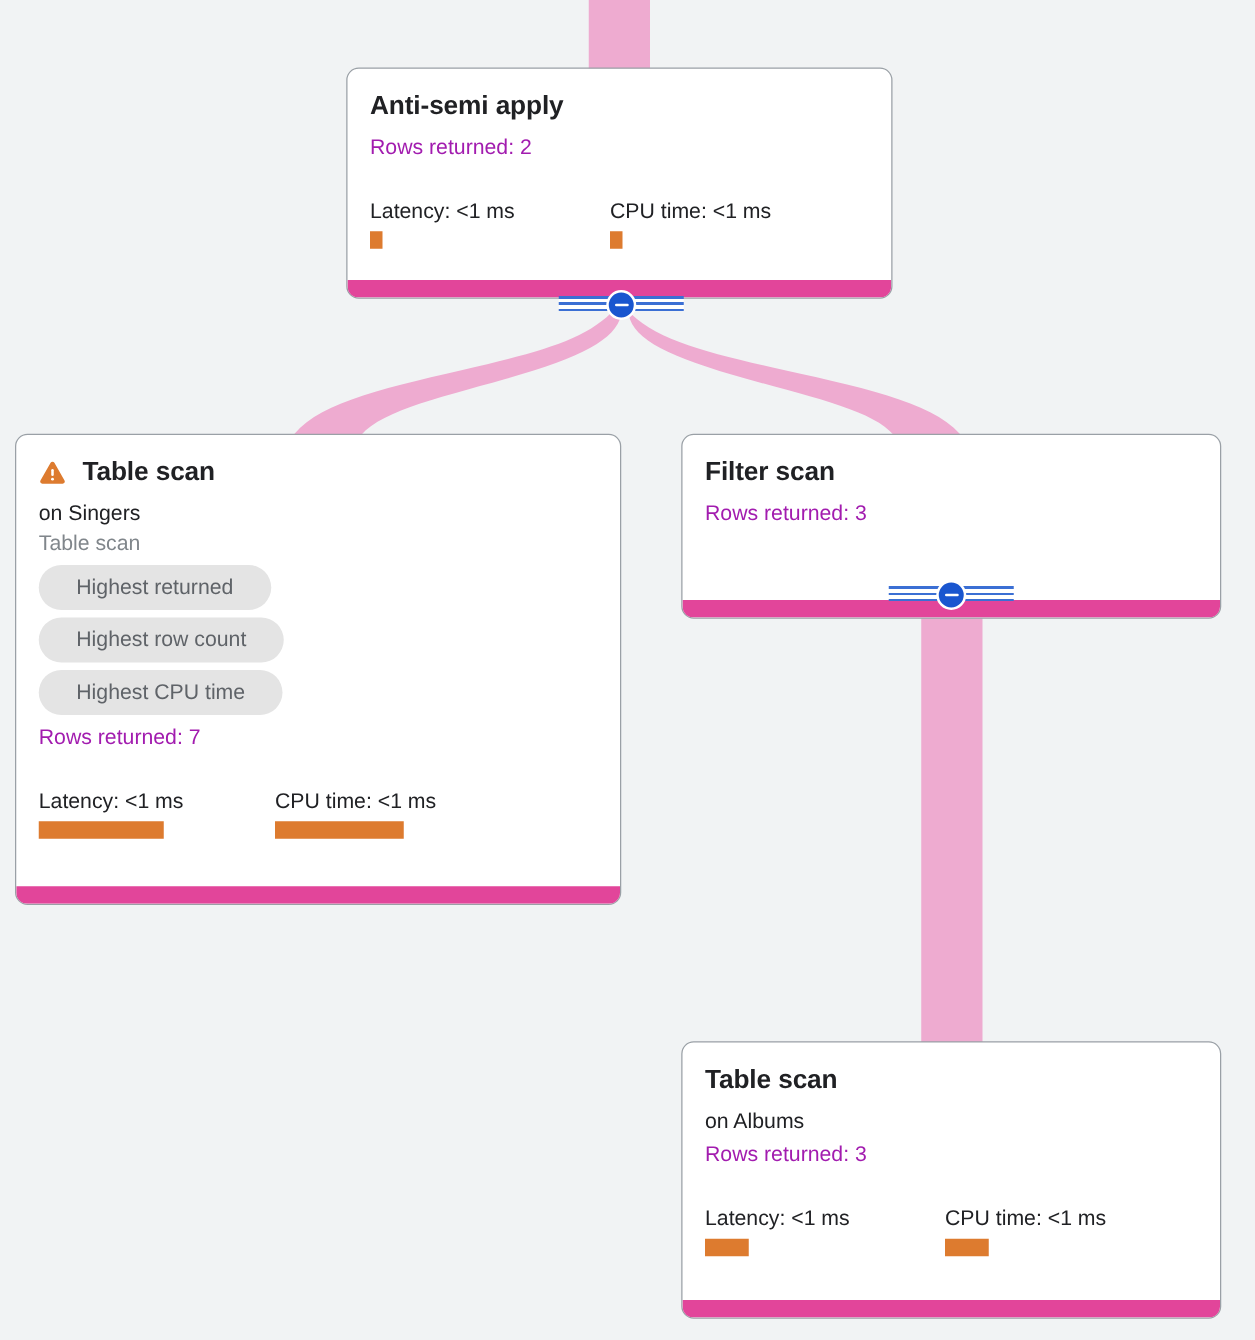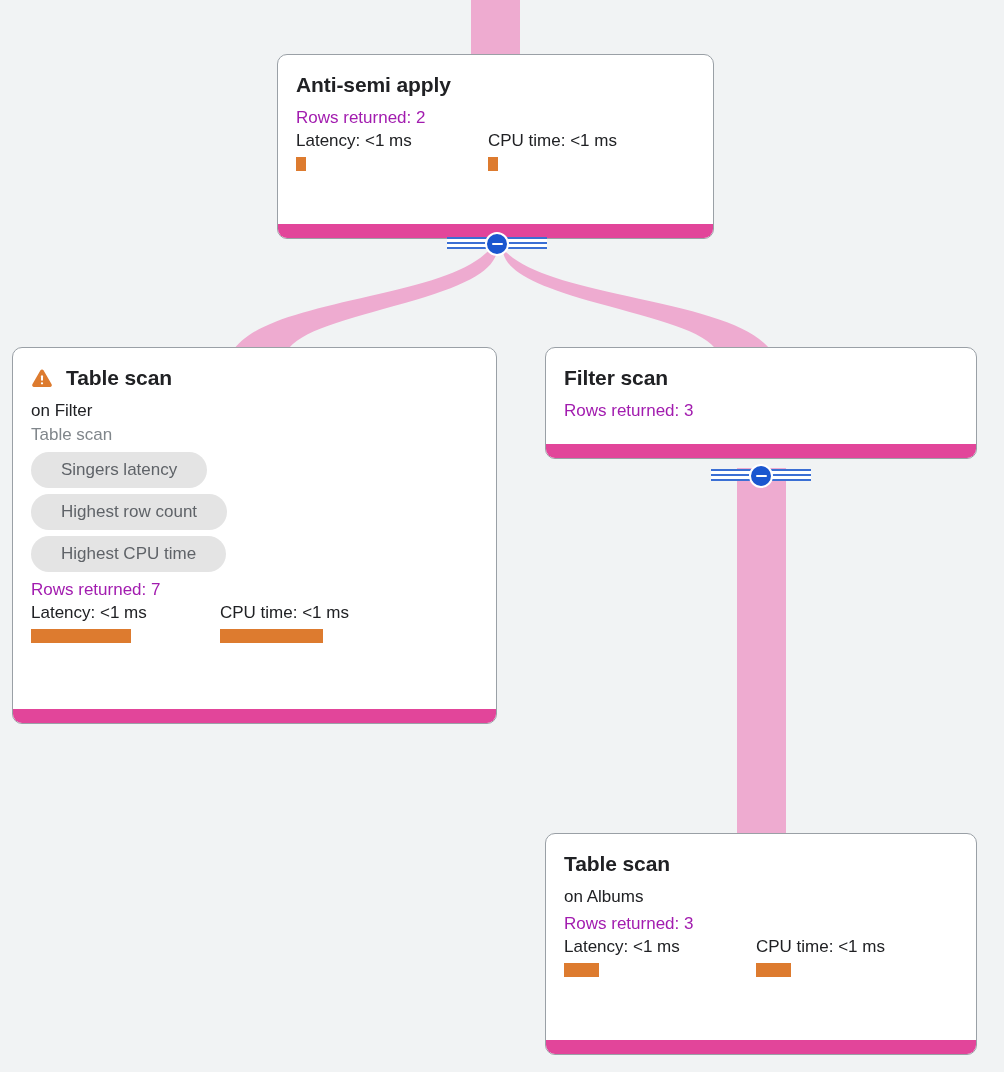--- a/index.html
+++ b/index.html
@@ -100,21 +100,21 @@
 
   .rows-line {
     font-size: 17px;
     color: #a21caf;
     line-height: 23px;
     margin-top: 4px;
   }
 
   .metrics {
     display: flex;
-    margin-top: 2px;
+    margin-top: 30px;
   }
   .metric {
     flex: 0 0 auto;
   }
   .metric-label {
     font-size: 17px;
     color: #202124;
     line-height: 20px;
     white-space: nowrap;
   }
@@ -226,43 +226,43 @@
   <div class="node" style="left:12px; top:347px; width:485px; height:377px;">
     <div class="node-body">
       <div class="title-row">
         <svg class="warn-icon" viewBox="0 0 24 24" xmlns="http://www.w3.org/2000/svg">
           <path d="M12 2.6c-.7 0-1.3.36-1.66.96L1.5 18.9c-.35.6-.35 1.32 0 1.92.35.6.98.98 1.66.98h17.68c.68 0 1.31-.38 1.66-.98.35-.6.35-1.32 0-1.92L13.66 3.56A1.9 1.9 0 0 0 12 2.6z" fill="#dd7b2f"></path>
           <rect x="10.9" y="9" width="2.2" height="6" rx="1.1" fill="#ffffff"></rect>
           <circle cx="12" cy="17.8" r="1.25" fill="#ffffff"></circle>
         </svg>
         <div class="node-title">Table scan</div>
       </div>
-      <div class="subline">on Filter</div>
+      <div class="subline">on Singers</div>
       <div class="subline muted">Table scan</div>
       <div class="chips">
-        <span class="chip">Singers latency</span>
+        <span class="chip">Highest returned</span>
         <span class="chip">Highest row count</span>
         <span class="chip">Highest CPU time</span>
       </div>
       <div class="rows-line">Rows returned: 7</div>
       <div class="metrics">
         <div class="metric" style="width:189px;">
           <div class="metric-label">Latency: &lt;1 ms</div>
           <div class="metric-bar" style="width:100px;"></div>
         </div>
         <div class="metric">
           <div class="metric-label">CPU time: &lt;1 ms</div>
           <div class="metric-bar" style="width:103px;"></div>
         </div>
       </div>
     </div>
     <div class="node-accent"></div>
   </div>
 
-  <div class="node" style="left:545px; top:347px; width:432px; height:112px;">
+  <div class="node" style="left:545px; top:347px; width:432px; height:148px;">
     <div class="node-body">
       <div class="title-row">
         <div class="node-title">Filter scan</div>
       </div>
       <div class="rows-line">Rows returned: 3</div>
     </div>
     <div class="node-accent"></div>
   </div>
 
   <div class="toggle" style="left:711px; top:463px;">

